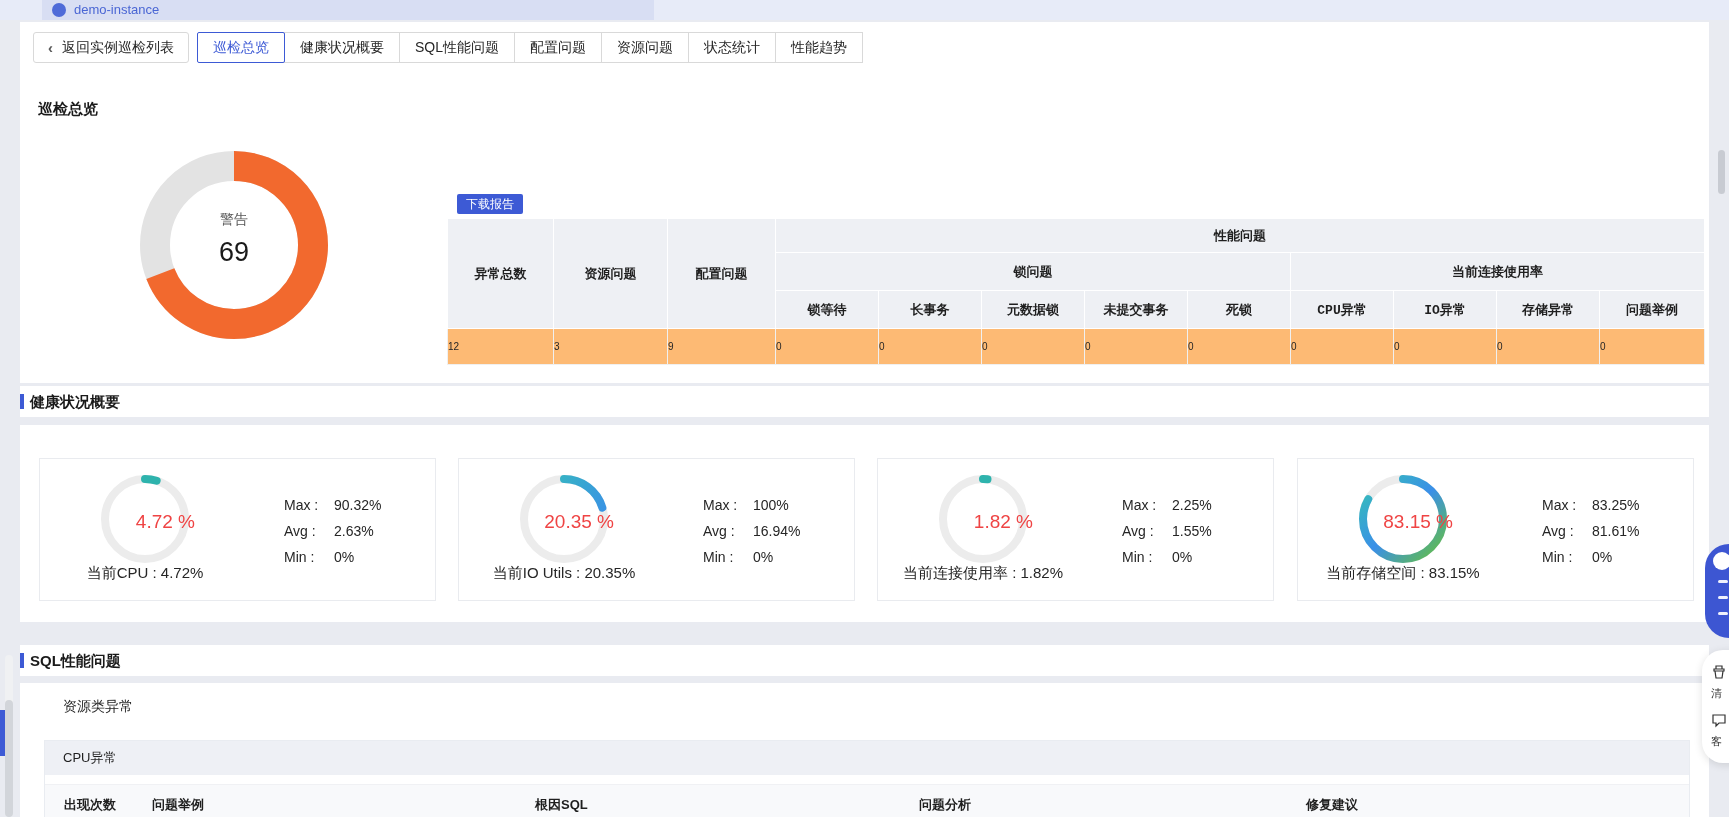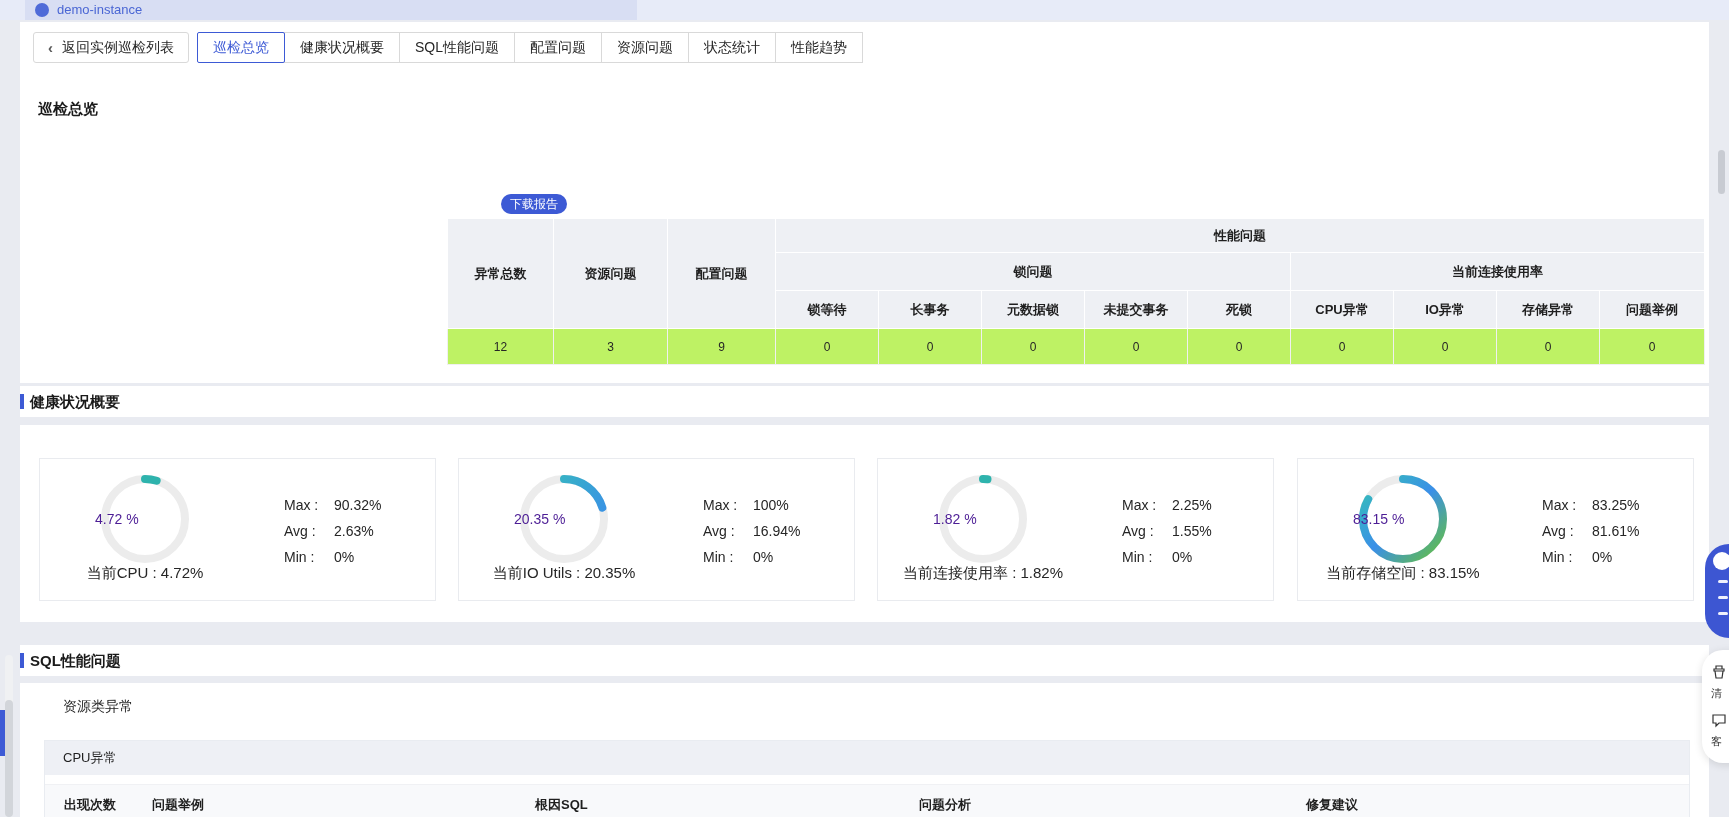--- a/index.html
+++ b/index.html
@@ -5,21 +5,21 @@
   * { margin:0; padding:0; box-sizing:border-box; }
   html,body { width:1729px; height:817px; overflow:hidden; }
   body {
     position:relative;
     background:#e9ebf1;
     font-family:"Liberation Sans","DejaVu Sans",sans-serif;
     color:#262626;
   }
   
   .topbar { position:absolute; left:0; top:0; width:1729px; height:20px; background:#e7ebf8; }
-  .topbar-tab { position:absolute; left:25px; top:0; width:612px; height:20px; background:#d8def3; }
+  .topbar-tab { position:absolute; left:42px; top:0; width:612px; height:20px; background:#d8def3; }
   .topbar-avatar { position:absolute; left:10px; top:3px; width:14px; height:14px; border-radius:50%; background:#4f6bd8; }
   .topbar-label { position:absolute; left:32px; top:0; line-height:20px; font-size:13px; color:#4a66d4; }
 
   
   .panelA { position:absolute; left:20px; top:22px; width:1689px; height:361px; background:#fff; }
   .toolbar { position:absolute; left:13px; top:10px; display:flex; align-items:center; }
   .btn-back { height:31px; padding:0 14px; background:#fff; border:1px solid #d9d9d9; border-radius:3px;
               font-size:14px; color:#262626; display:flex; align-items:center; cursor:pointer; margin-right:9px; }
   .btn-back .chev { font-size:15px; color:#595959; margin-right:9px; font-weight:bold; }
   .tabgroup { display:flex; }
@@ -32,44 +32,44 @@
   .donut-wrap { position:absolute; left:114px; top:123px; width:200px; height:200px; }
   .donut-wrap svg { transform:rotate(-90deg); }
   .donut-label { position:absolute; left:0; top:66px; width:200px; text-align:center; font-size:14px; color:#595959; }
   .donut-value { position:absolute; left:0; top:92px; width:200px; text-align:center; font-size:27px; color:#1a1a1a; }
 
   .info { position:absolute; left:437px; top:100px; font-size:13px; }
   .info-row { height:23px; line-height:23px; }
   .info-row .lbl { display:inline-block; width:93px; color:#262626; }
   .info-row .val { color:#262626; }
   .btn-download { position:absolute; left:437px; top:172px; height:20px; line-height:20px; padding:0 9px;
-                  background:#3d5ad5; color:#fff; font-size:12px; border:none; border-radius:10px;
-                  cursor:pointer; font-family:inherit;margin-left:44px; }
+                  background:#3d5ad5; color:#fff; font-size:12px; border:none; border-radius:2px;
+                  cursor:pointer; font-family:inherit; }
 
   table.sum { position:absolute; left:427px; top:196px; width:1257px; border-collapse:collapse; table-layout:fixed; }
   table.sum th { background:#eef0f4; border:1px solid #ffffff; font-size:13px; font-weight:bold;
                  color:#1f1f1f; text-align:center; }
   table.sum .h1 { height:34px; }
-  table.sum .h2 { height:38px; }
-  table.sum td { background:#bef264; border:1px solid #f0f0f0; height:36px; font-size:12px;
-                 color:#262626; text-align:center; }
+  table.sum .h2 { height:38px;font-family:Liberation Mono, monospace; }
+  table.sum td { background:#fdba74; border:1px solid #f0f0f0; height:36px; font-size:10px;
+                 color:#262626; text-align:left; }
 
   
   .strip { position:absolute; left:20px; width:1689px; height:31px; background:#fff; }
   .strip .bar { position:absolute; left:0; top:8px; width:4px; height:15px; background:#3d5ad5; }
   .strip .stitle { position:absolute; left:10px; top:0; line-height:31px; font-size:15px; font-weight:bold; color:#1a1a1a; }
   .strip-health { top:386px; }
   .strip-sql { top:645px; }
 
   
   .healthPanel { position:absolute; left:20px; top:425px; width:1689px; height:197px; background:#fff; }
   .hcard { position:absolute; top:33px; width:397px; height:143px; background:#fff; border:1px solid #e9ebef; }
   .hcard .gauge { position:absolute; left:55px; top:10px; width:100px; height:100px; }
   .hcard .gauge svg { transform:rotate(-90deg); }
-  .hcard .gcenter { position:absolute; left:55px; top:52px; width:100px; text-align:left; font-size:14px; color:#4c1d95; }
+  .hcard .gcenter { position:absolute; left:55px; top:52px; width:100px; text-align:right; font-size:19px; color:#ef4444; }
   .hcard .stats { position:absolute; left:244px; top:33px; }
   .hcard .stat { height:26px; line-height:26px; font-size:14px; color:#262626; }
   .hcard .stat .k { display:inline-block; min-width:44px; }
   .hcard .stat .v { margin-left:6px; }
   .hcard .glabel { position:absolute; left:15px; top:105px; width:180px; text-align:center; font-size:15px; color:#262626; }
 
   
   .sqlPanel { position:absolute; left:20px; top:683px; width:1689px; height:139px; background:#fff; overflow:hidden; }
   .res-label { position:absolute; left:43px; top:15px; font-size:14px; color:#262626; }
   .cpu-box { position:absolute; left:24px; top:57px; width:1646px; height:120px; border:1px solid #e9ecf1; background:#fff; }
@@ -133,20 +133,28 @@
       <button>SQL性能问题</button>
       <button>配置问题</button>
       <button>资源问题</button>
       <button>状态统计</button>
       <button>性能趋势</button>
     </div>
   </div>
 
   <div class="ov-title">巡检总览</div>
 
+  <div class="donut-wrap">
+    <svg width="200" height="200" viewBox="0 0 200 200">
+      <circle cx="100" cy="100" r="79" fill="none" stroke="#e3e3e3" stroke-width="30"></circle>
+      <circle cx="100" cy="100" r="79" fill="none" stroke="#f2692e" stroke-width="30" stroke-dasharray="342.4964310943593 153.8752081728281"></circle>
+    </svg>
+    <div class="donut-label">警告</div>
+    <div class="donut-value">69</div>
+  </div>
 
   <button class="btn-download">下载报告</button>
 
   <table class="sum">
     <colgroup>
       <col style="width:106px">
         <col style="width:114px">
         <col style="width:108px">
       <col style="width:103px">
         <col style="width:103px">

